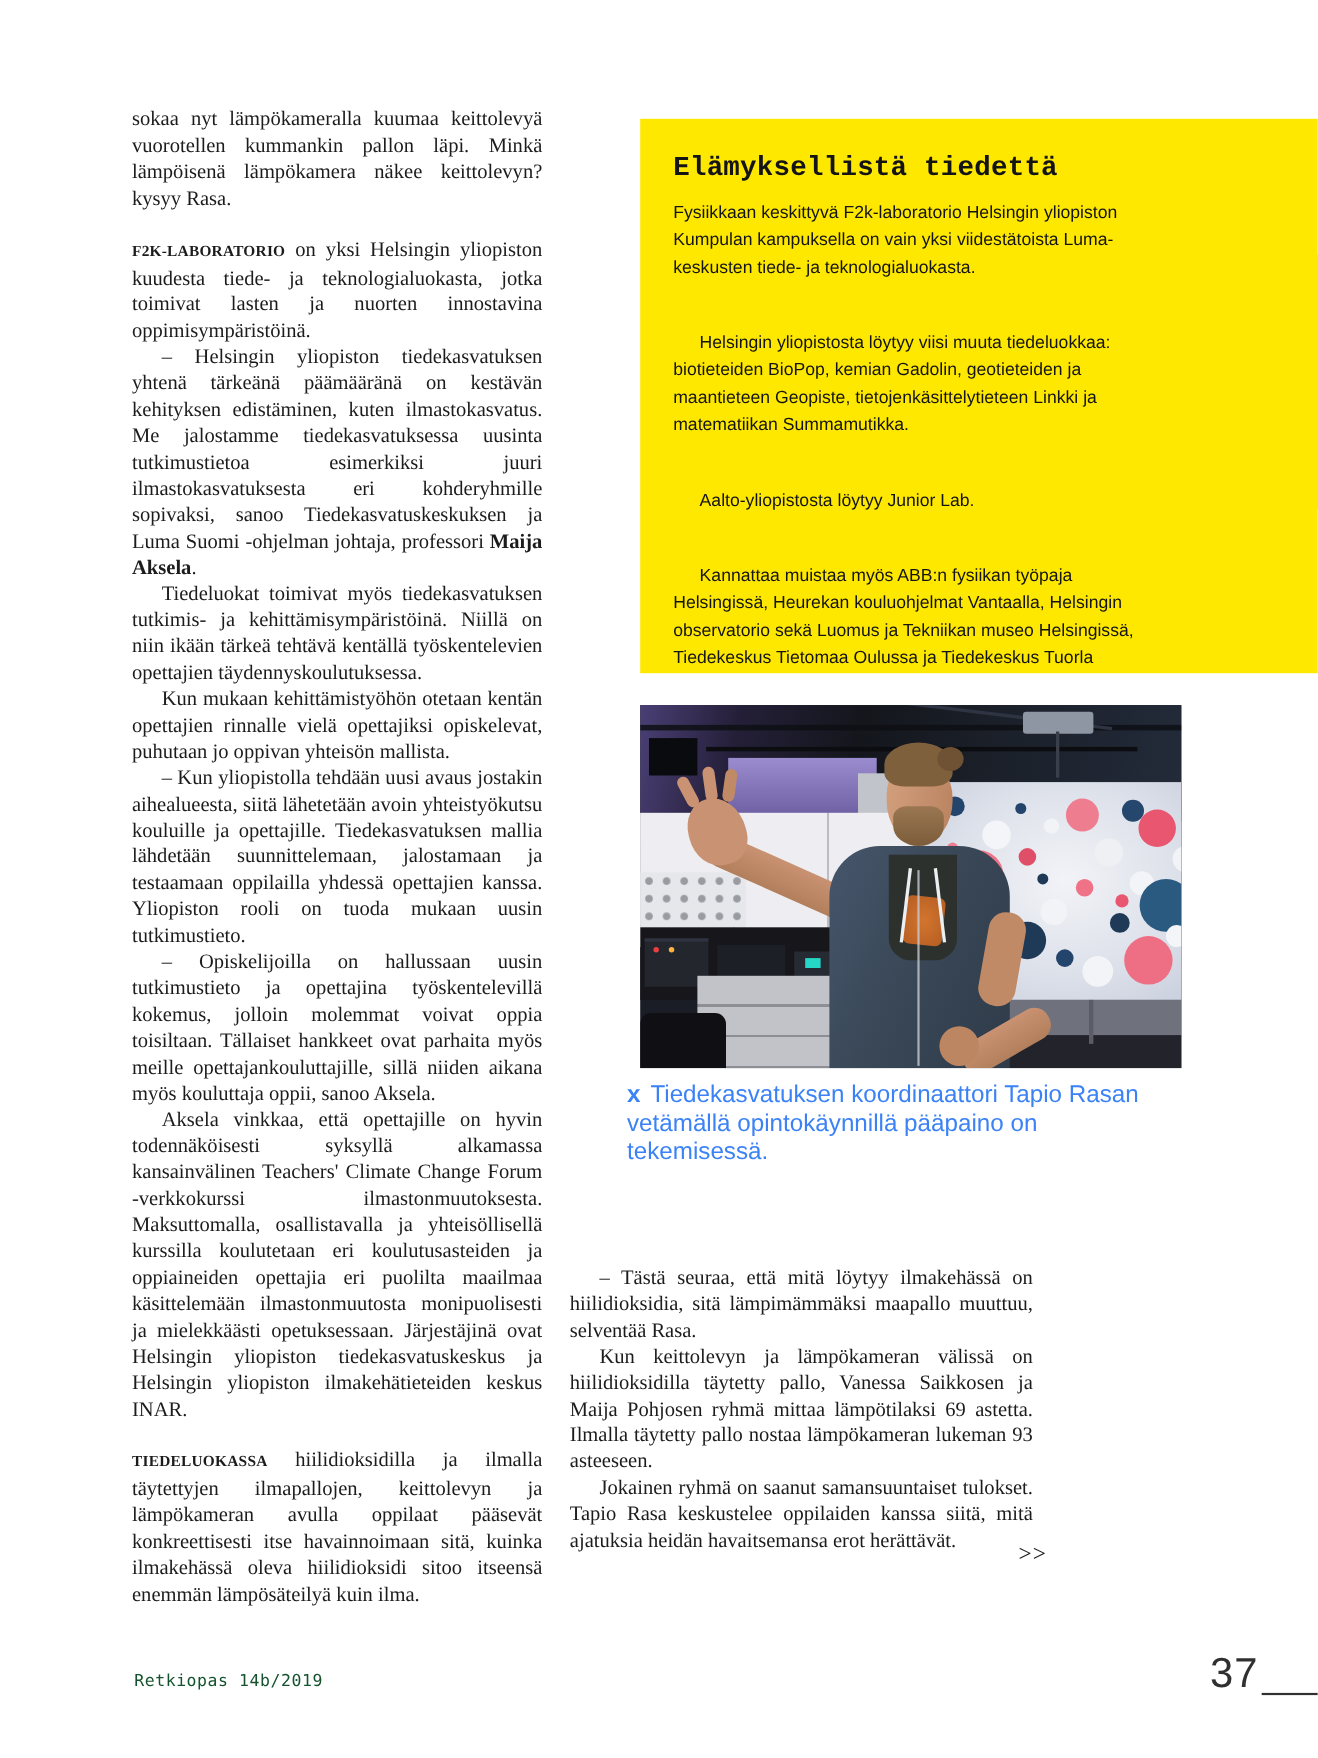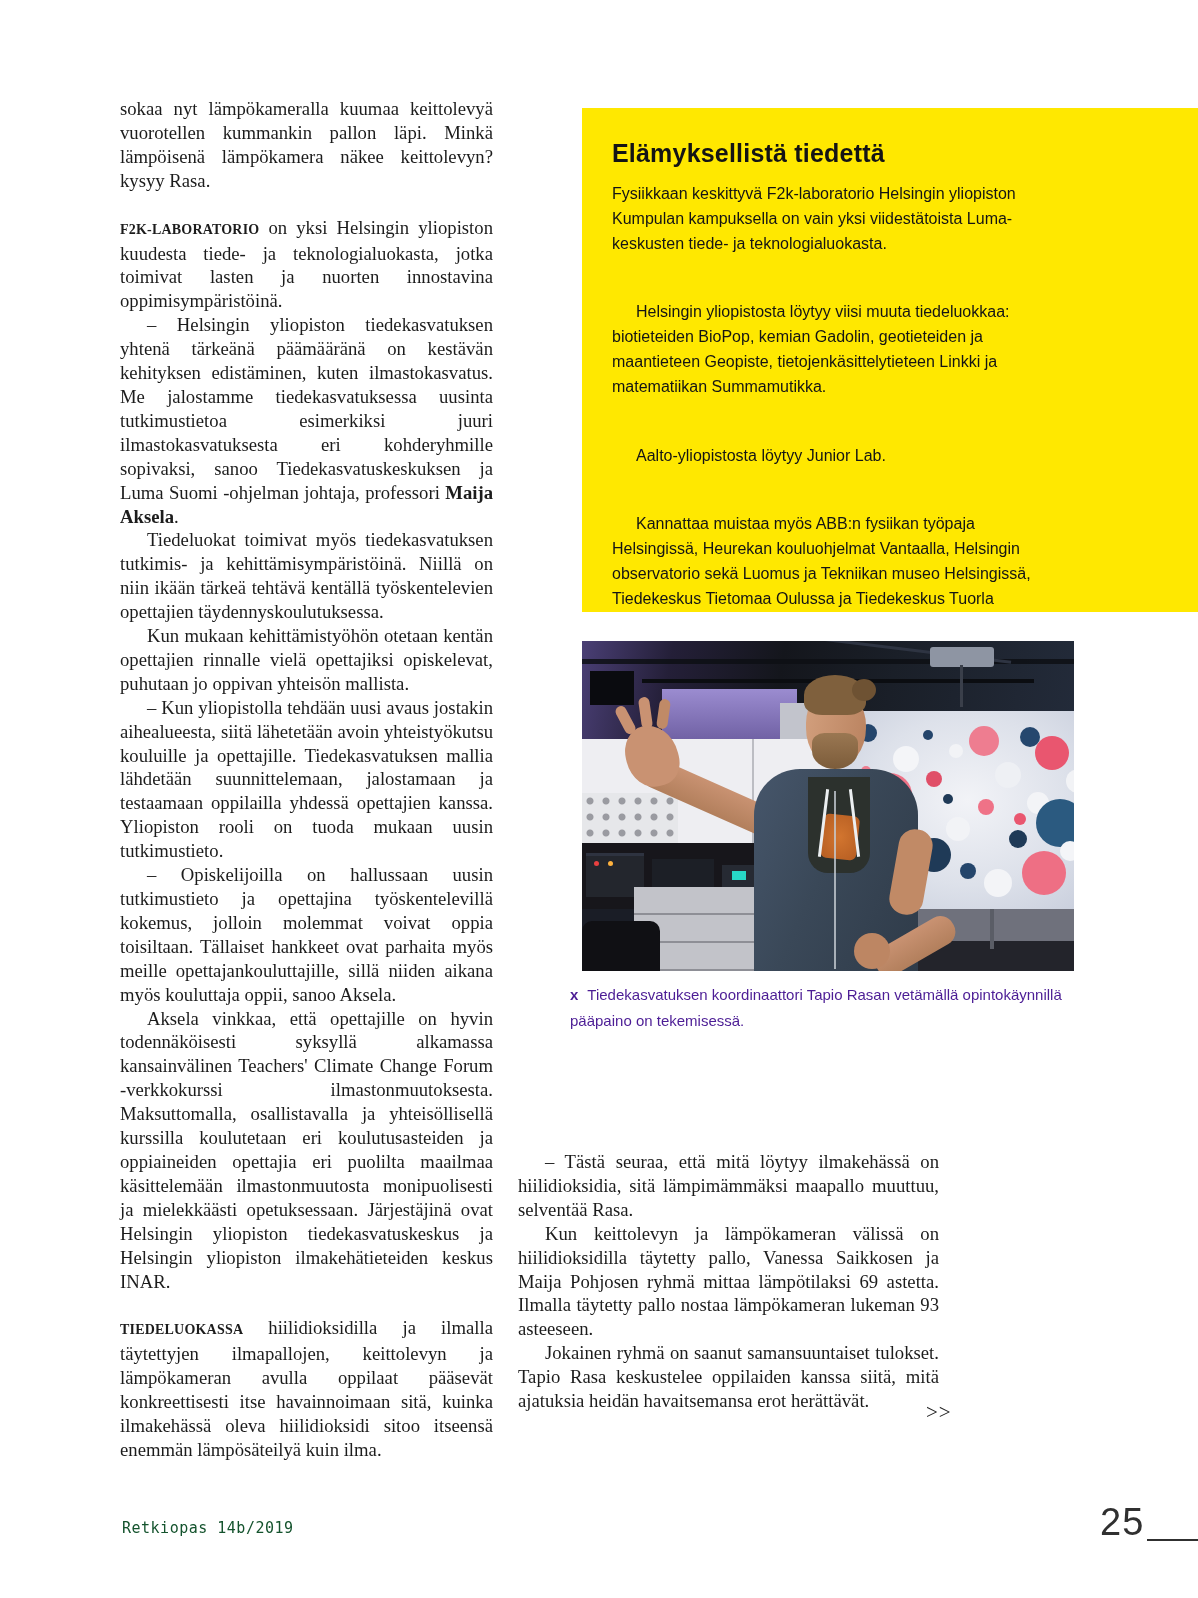--- a/index.html
+++ b/index.html
@@ -8,21 +8,21 @@
   .serif-col{position:absolute;font-family:"Liberation Serif", serif;font-size:18.7px;line-height:23.9px;color:#1c1c1c;text-align:justify;}
   #left-col{left:120px;top:97px;width:373px;}
   #right-col{left:518px;top:1150px;width:421px;}
   .para{margin:0;}
   .para.indent{text-indent:27px;}
   .para.space-before{margin-top:23px;}
   .seg-lead{font-family:Liberation Serif, serif;font-weight:700;font-size:14px;letter-spacing:.2px;}
   .seg-bold{font-weight:700;}
   
   #infobox{position:absolute;left:582px;top:108px;width:616px;height:504px;padding:30px 150px 0 30px;overflow:hidden;font-family:"Liberation Sans", sans-serif;color:#141414;}
-  #infobox h2{margin:0 0 14px 0;font-size:25px;line-height:30px;font-weight:700;letter-spacing:.2px;}
+  #infobox h2{margin:0 0 14px 0;font-size:25px;line-height:30px;font-weight:700;letter-spacing:.2px;font-family:Liberation Mono, monospace;}
   #infobox .para{font-size:16px;line-height:24.8px;text-align:left;}
   #infobox .para.indent{text-indent:24px;margin-top:44px;}
   #infobox-link{margin-top:13px;font-size:16px;line-height:24.8px;}
   
   #photo{position:absolute;left:582px;top:641px;width:492px;height:330px;background:#1a1d26;overflow:hidden;}
   #photo div{position:absolute;}
   .ph-ceiling{left:0;top:0;width:492px;height:106px;background:linear-gradient(100deg,#4a3f75 0%,#241f38 18%,#14161c 40%,#1a1f28 62%,#232b3a 100%);}
   .ph-pipe1{left:0;top:18px;width:492px;height:5px;background:#0d0f14;opacity:.85;}
   .ph-pipe2{left:60px;top:38px;width:392px;height:4px;background:#0b0d11;}
   .ph-pipe3{left:170px;top:4px;width:260px;height:3px;background:#2e3442;transform:rotate(7deg);}
@@ -59,21 +59,21 @@
   .ph-string1{left:240px;top:148px;width:3px;height:68px;background:#eceff1;transform:rotate(7deg);}
   .ph-string2{left:271px;top:148px;width:3px;height:68px;background:#eceff1;transform:rotate(-7deg);}
   .ph-head{left:224px;top:48px;width:60px;height:78px;background:linear-gradient(100deg,#d3a07e,#b9825f);border-radius:48% 52% 55% 55%;}
   .ph-hair{left:222px;top:34px;width:62px;height:40px;background:#7f603d;border-radius:50% 50% 30% 30%;}
   .ph-bun{left:270px;top:38px;width:24px;height:22px;background:#6e5233;border-radius:50%;}
   .ph-beard{left:230px;top:92px;width:46px;height:36px;background:linear-gradient(#9a7752,#7c5c3a);border-radius:30% 30% 55% 55%;}
   .ph-armL-up{left:312px;top:188px;width:34px;height:86px;background:#c18a66;border-radius:16px;transform:rotate(10deg);}
   .ph-armL-fore{left:283px;top:268px;width:88px;height:30px;background:linear-gradient(#c99272,#b27f5c);border-radius:14px;transform:rotate(-30deg);transform-origin:right center;}
   .ph-fist{left:272px;top:292px;width:36px;height:36px;background:#bd8663;border-radius:50%;}
   
-  #caption{position:absolute;left:570px;top:982px;width:505px;font-family:"Liberation Sans", sans-serif;font-size:15px;line-height:26px;color:#4c1d95;}
+  #caption{position:absolute;left:570px;top:982px;width:505px;font-family:"Liberation Sans", sans-serif;font-size:22px;line-height:26px;color:#3b82f6;}
   #caption .marker{font-weight:700;margin-right:9px;}
   
   #cont-mark{position:absolute;left:926px;top:1400px;font-family:"Liberation Serif", serif;font-size:21px;letter-spacing:1px;color:#1c1c1c;}
   
   #footer-journal{position:absolute;left:122px;top:1519px;font-family:"DejaVu Sans Mono", monospace;font-size:15px;letter-spacing:.5px;color:#14532d;}
   #page-number{position:absolute;left:1100px;top:1502px;font-family:"Liberation Sans", sans-serif;font-weight:300;font-size:38px;line-height:40px;color:#303030;letter-spacing:1px;}
   #page-rule{position:absolute;left:1147px;top:1539px;width:51px;height:2px;background:#303030;}
 </style>
 </head>
 <body>
@@ -181,14 +181,14 @@
 
 <div id="right-col" class="serif-col">
     <p class="para indent"><span>– Tästä seuraa, että mitä löytyy ilmakehässä on hiilidioksidia, sitä lämpimämmäksi maapallo muuttuu, selventää Rasa.</span></p>
     <p class="para indent"><span>Kun keittolevyn ja lämpökameran välissä on hiilidioksidilla täytetty pallo, Vanessa Saikkosen ja Maija Pohjosen ryhmä mittaa lämpötilaksi 69 astetta. Ilmalla täytetty pallo nostaa lämpökameran lukeman 93 asteeseen.</span></p>
     <p class="para indent"><span>Jokainen ryhmä on saanut samansuuntaiset tulokset. Tapio Rasa keskustelee oppilaiden kanssa siitä, mitä ajatuksia heidän havaitsemansa erot herättävät.</span></p>
   </div>
 
 <div id="cont-mark">&gt;&gt;</div>
 
 <div id="footer-journal">Retkiopas 14b/2019</div>
-<div id="page-number">25</div>
+<div id="page-number">37</div>
 <div id="page-rule"></div>
 
 </body></html>

